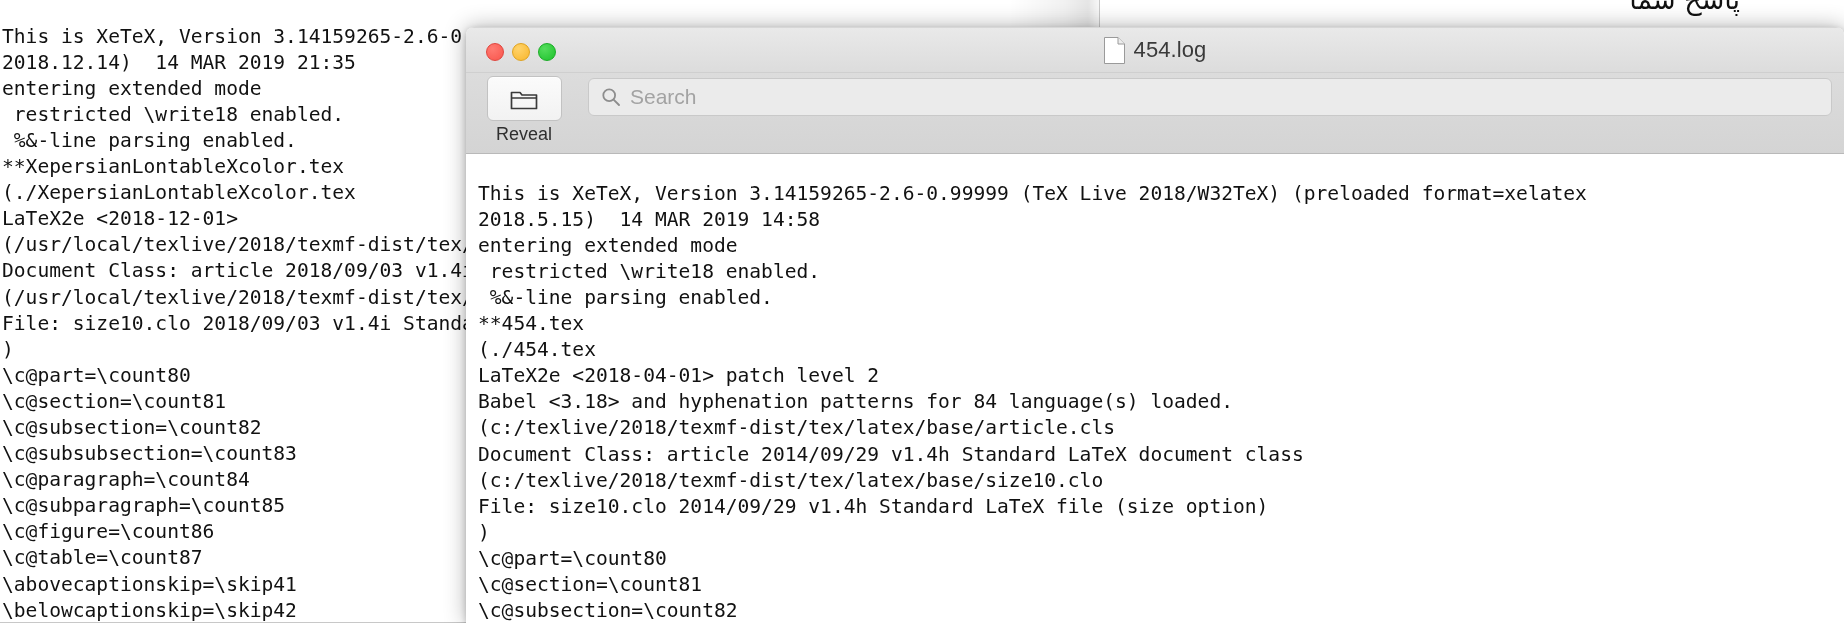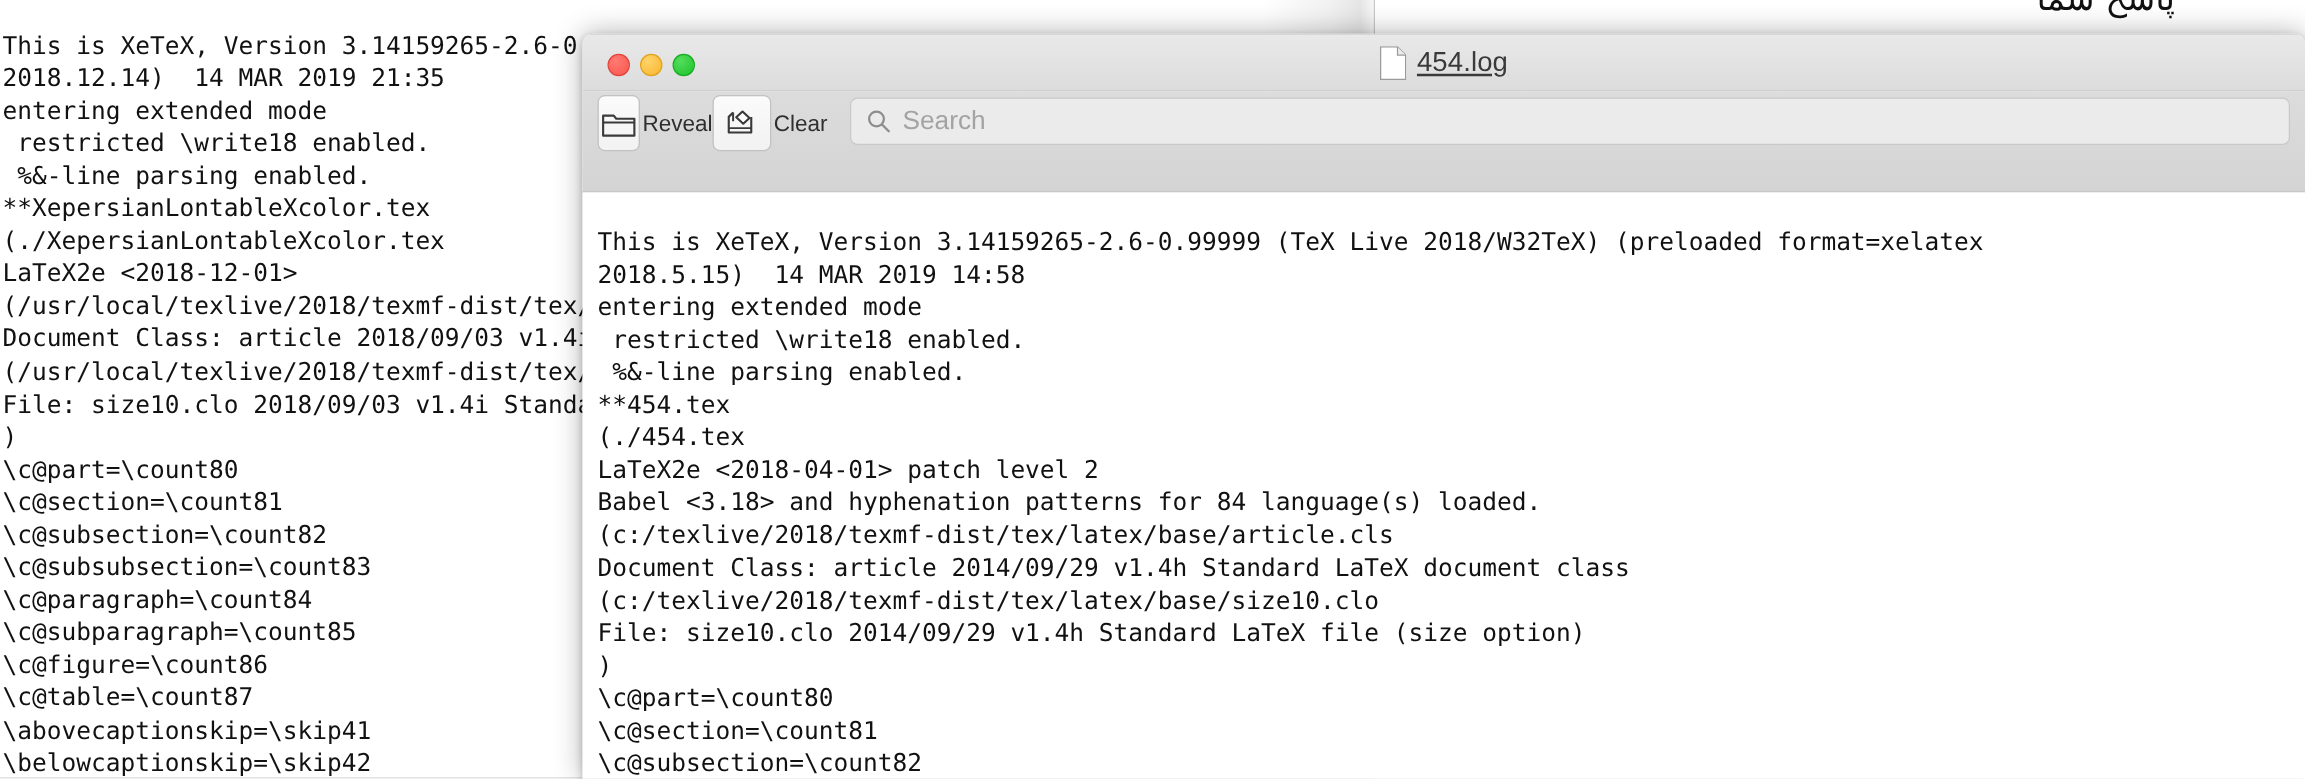--- a/index.html
+++ b/index.html
@@ -127,37 +127,36 @@
   #doc-icon {
     width: 21px;
     height: 27px;
     flex: none;
   }
   #title-text {
     font-family: "Liberation Sans", sans-serif;
     font-size: 22px;
     color: #3a3a3a;
     letter-spacing: 0.1px;
-    text-decoration: underline;
   }
 
   
   #toolbar {
     position: relative;
     height: 77px;
     background: linear-gradient(to bottom, #dcdcdc 0%, #d4d4d4 100%);
     border-bottom: 1px solid #b9b9b9;
     display: flex;
     align-items: flex-start;
     padding-top: 3px;
   }
   .tool {
     width: 92px;
     display: flex;
-    flex-direction: row;
+    flex-direction: column;
     align-items: center;
     gap: 2px;
     flex: none;
   }
   .tool-btn {
     width: 73px;
     height: 43px;
     border-radius: 6px;
     background: linear-gradient(to bottom, #fbfbfb 0%, #f2f2f2 100%);
     border: 1px solid #c2c2c2;
@@ -280,31 +279,20 @@
       <div class="tool-btn">
         <svg width="28" height="24" viewBox="0 0 28 24">
           <path d="M1.5 5.5 H10 L12 8 H26.5 V21.5 H1.5 Z" fill="none" stroke="#3a3a3a" stroke-width="1.7" stroke-linejoin="round"></path>
           <path d="M1.5 11 H26.5" fill="none" stroke="#3a3a3a" stroke-width="1.5"></path>
         </svg>
       </div>
       <span class="tool-label">Reveal</span>
     </div>
 
 
-    <div class="tool">
-      <div class="tool-btn">
-        <svg width="30" height="26" viewBox="0 0 30 26">
-          <path d="M8.5 4 L5 7.5 L5 20 L23 20 L23 7.5" fill="none" stroke="#3a3a3a" stroke-width="1.7" stroke-linejoin="round"></path>
-          <path d="M5 16.5 L23 16.5" stroke="#3a3a3a" stroke-width="1.5"></path>
-          <path d="M8.5 4 L8.5 11" stroke="#3a3a3a" stroke-width="1.6"></path>
-          <path d="M16 3.2 L21.6 8.4 L16.6 13 L11 7.8 Z" fill="#ffffff" stroke="#3a3a3a" stroke-width="1.7" stroke-linejoin="round"></path>
-        </svg>
-      </div>
-      <span class="tool-label">Clear</span>
-    </div>
 
 
 
     <div id="search-wrap">
       <div id="search-box">
         <svg id="search-icon" viewBox="0 0 20 20">
           <circle cx="8.2" cy="8.2" r="5.9" fill="none" stroke="#8d8d8d" stroke-width="1.8"></circle>
           <path d="M12.6 12.6 L18 18" stroke="#8d8d8d" stroke-width="1.9" stroke-linecap="round"></path>
         </svg>
         <input id="search-input" type="text" placeholder="Search" style="">

